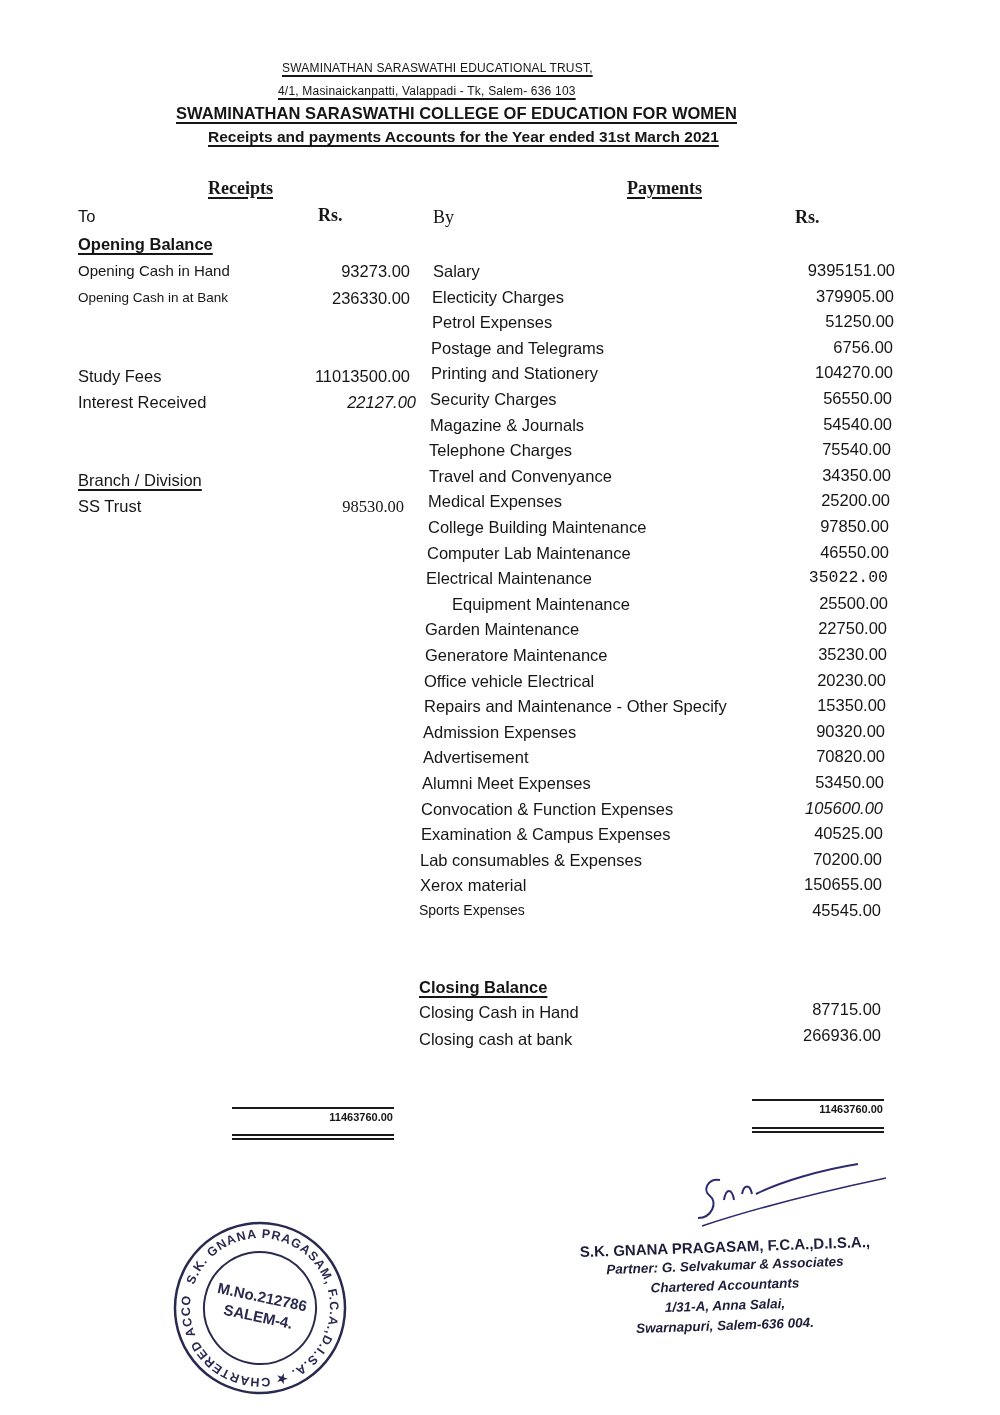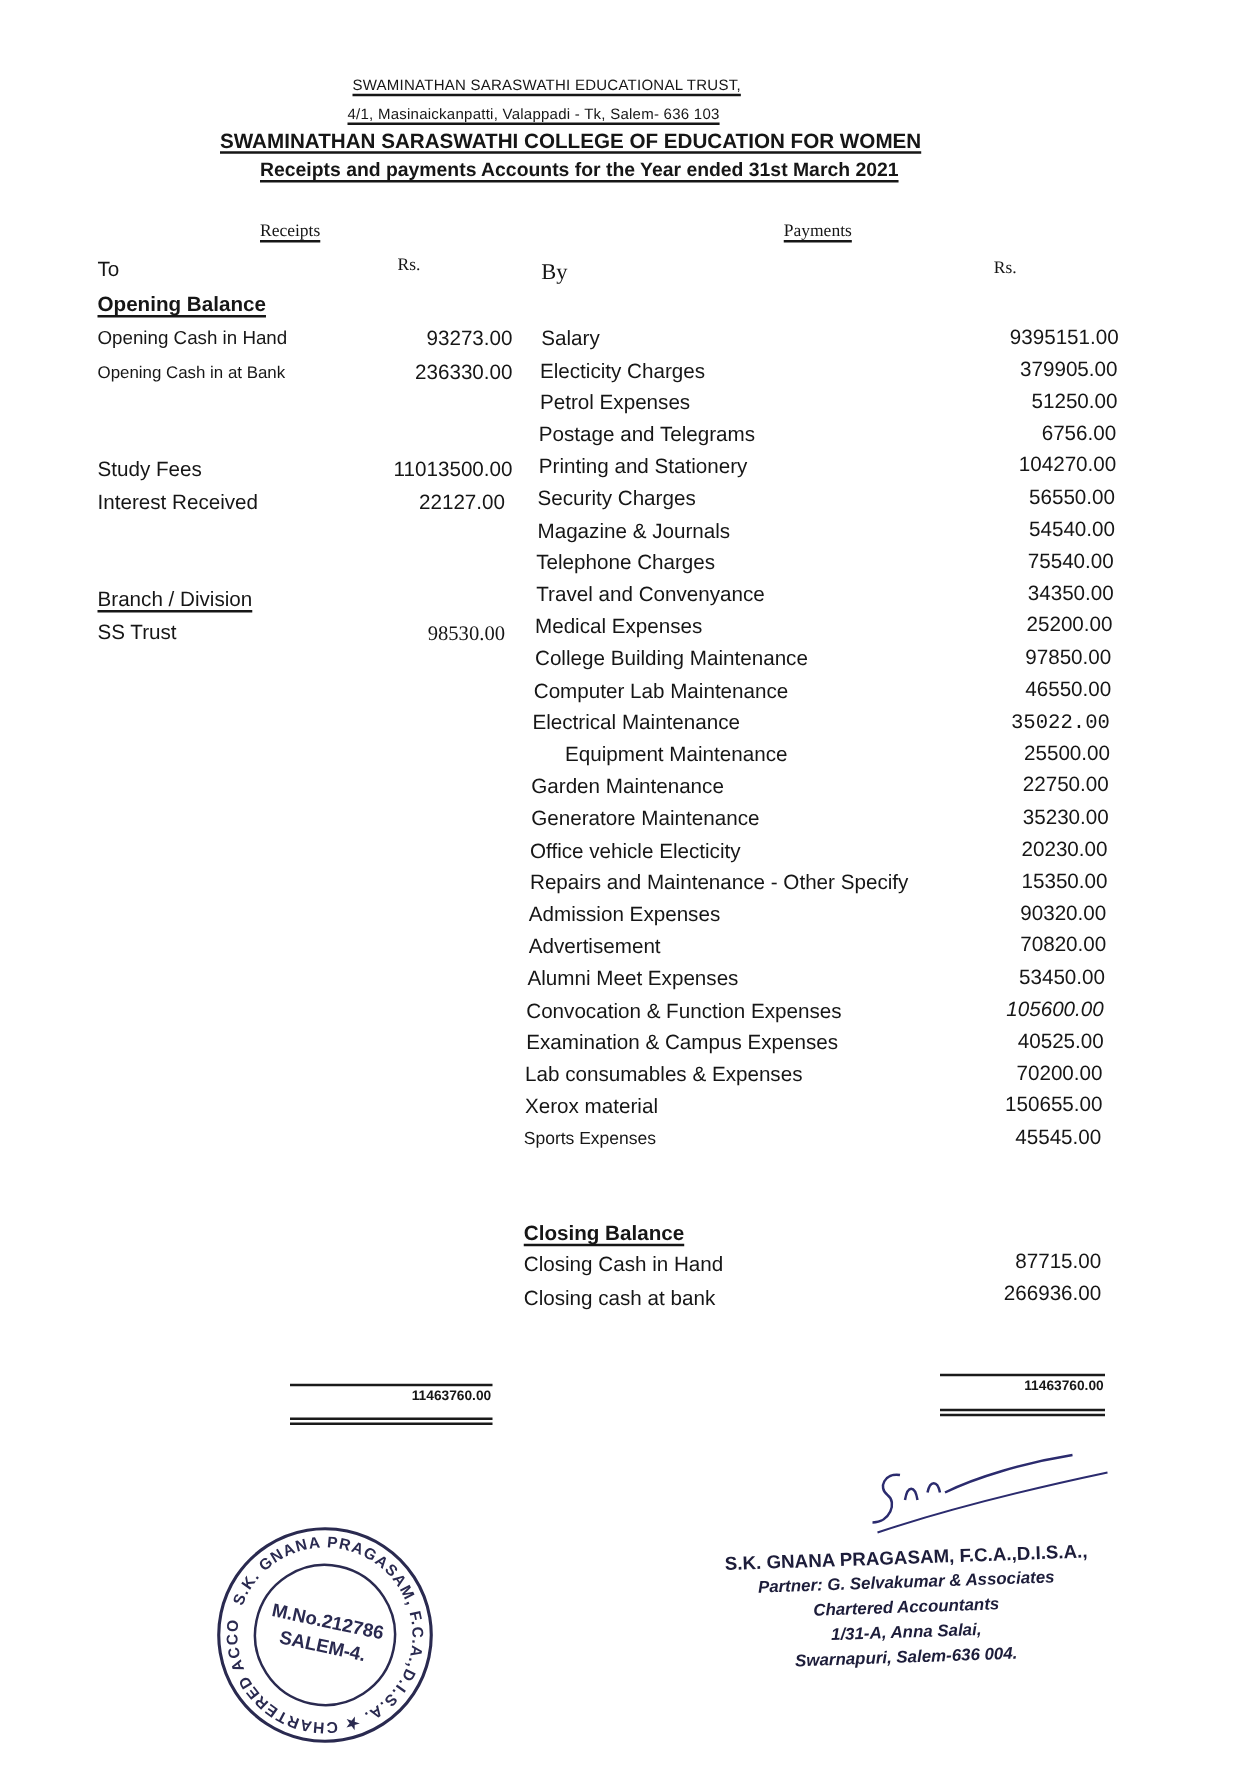--- a/index.html
+++ b/index.html
@@ -2,21 +2,21 @@
 <html><head>
 <meta charset="utf-8">
 <style>
   html, body { margin: 0; padding: 0; background: #ffffff; }
   body { width: 1000px; height: 1415px; position: relative; overflow: hidden;
          font-family: "Liberation Sans", "DejaVu Sans", sans-serif; color: #161616; }
   .abs { position: absolute; white-space: nowrap; }
   .u { text-decoration: underline; text-decoration-thickness: 1.5px; text-underline-offset: 3px; }
   .hdr { font-size: 12px; letter-spacing: 0.2px; margin-top: 33px; }
   .hdr-bold { font-size: 16.5px; font-weight: bold; }
-  .serif { font-family: "Liberation Serif", "DejaVu Serif", serif; font-weight: normal; font-size: 14px; }
+  .serif { font-family: "Liberation Serif", "DejaVu Serif", serif; font-weight: bold; font-size: 18px; }
   .row { font-size: 16.5px; }
   .row-sm { font-size: 14px; }
   .amt { text-align: right; }
   .rule { position: absolute; height: 2px; background: #1a1a1a; }
   .total { font-weight: bold; font-size: 11px; }
   .sig-block { font-family: "Liberation Sans", sans-serif; font-weight: bold; color: #1d1d3a;
                font-style: italic; text-align: center; position: absolute; }
 </style>
 </head>
 <body>
@@ -44,21 +44,21 @@
     <div class="abs row-sm" style="left:78px; top:290px; font-size:13.5px;">Opening  Cash in at Bank</div>
     <div class="abs row amt" style="right:590px; top:289px;">236330.00</div>
   </div>
 
   <div>
     <div class="abs row" style="left:78px; top:367px;">Study Fees</div>
     <div class="abs row amt" style="right:590px; top:367px;">11013500.00</div>
   </div>
   <div>
     <div class="abs row" style="left:78px; top:393px;">Interest Received</div>
-    <div class="abs row amt" style="right:596px; top:393px;">22127.00</div>
+    <div class="abs row amt" style="right:584px; top:393px;font-style:italic;">22127.00</div>
   </div>
 
   <div class="abs row u" style="left:78px; top:471px;">Branch / Division</div>
   <div>
     <div class="abs row" style="left:78px; top:497px;">SS Trust</div>
     <div class="abs row amt" style="right:596px; top:497px;font-family:Liberation Serif, serif;">98530.00</div>
   </div>
 </div>
 
 <div id="payments">
@@ -120,21 +120,21 @@
     </div>
     <div>
       <div class="abs row" style="left: 425px; top: 620px;">Garden Maintenance</div>
       <div class="abs row amt" style="right: 113px; top: 619px;">22750.00</div>
     </div>
     <div>
       <div class="abs row" style="left: 425px; top: 646px;">Generatore Maintenance</div>
       <div class="abs row amt" style="right: 113px; top: 645px;">35230.00</div>
     </div>
     <div>
-      <div class="abs row" style="left: 424px; top: 672px;">Office vehicle Electicity</div>
+      <div class="abs row" style="left: 424px; top: 672px;">Office vehicle Electrical</div>
       <div class="abs row amt" style="right: 114px; top: 671px;">20230.00</div>
     </div>
     <div>
       <div class="abs row" style="left: 424px; top: 697px;">Repairs and Maintenance - Other Specify</div>
       <div class="abs row amt" style="right: 114px; top: 696px;">15350.00</div>
     </div>
     <div>
       <div class="abs row" style="left: 423px; top: 723px;">Admission Expenses</div>
       <div class="abs row amt" style="right: 115px; top: 722px;">90320.00</div>
     </div>

